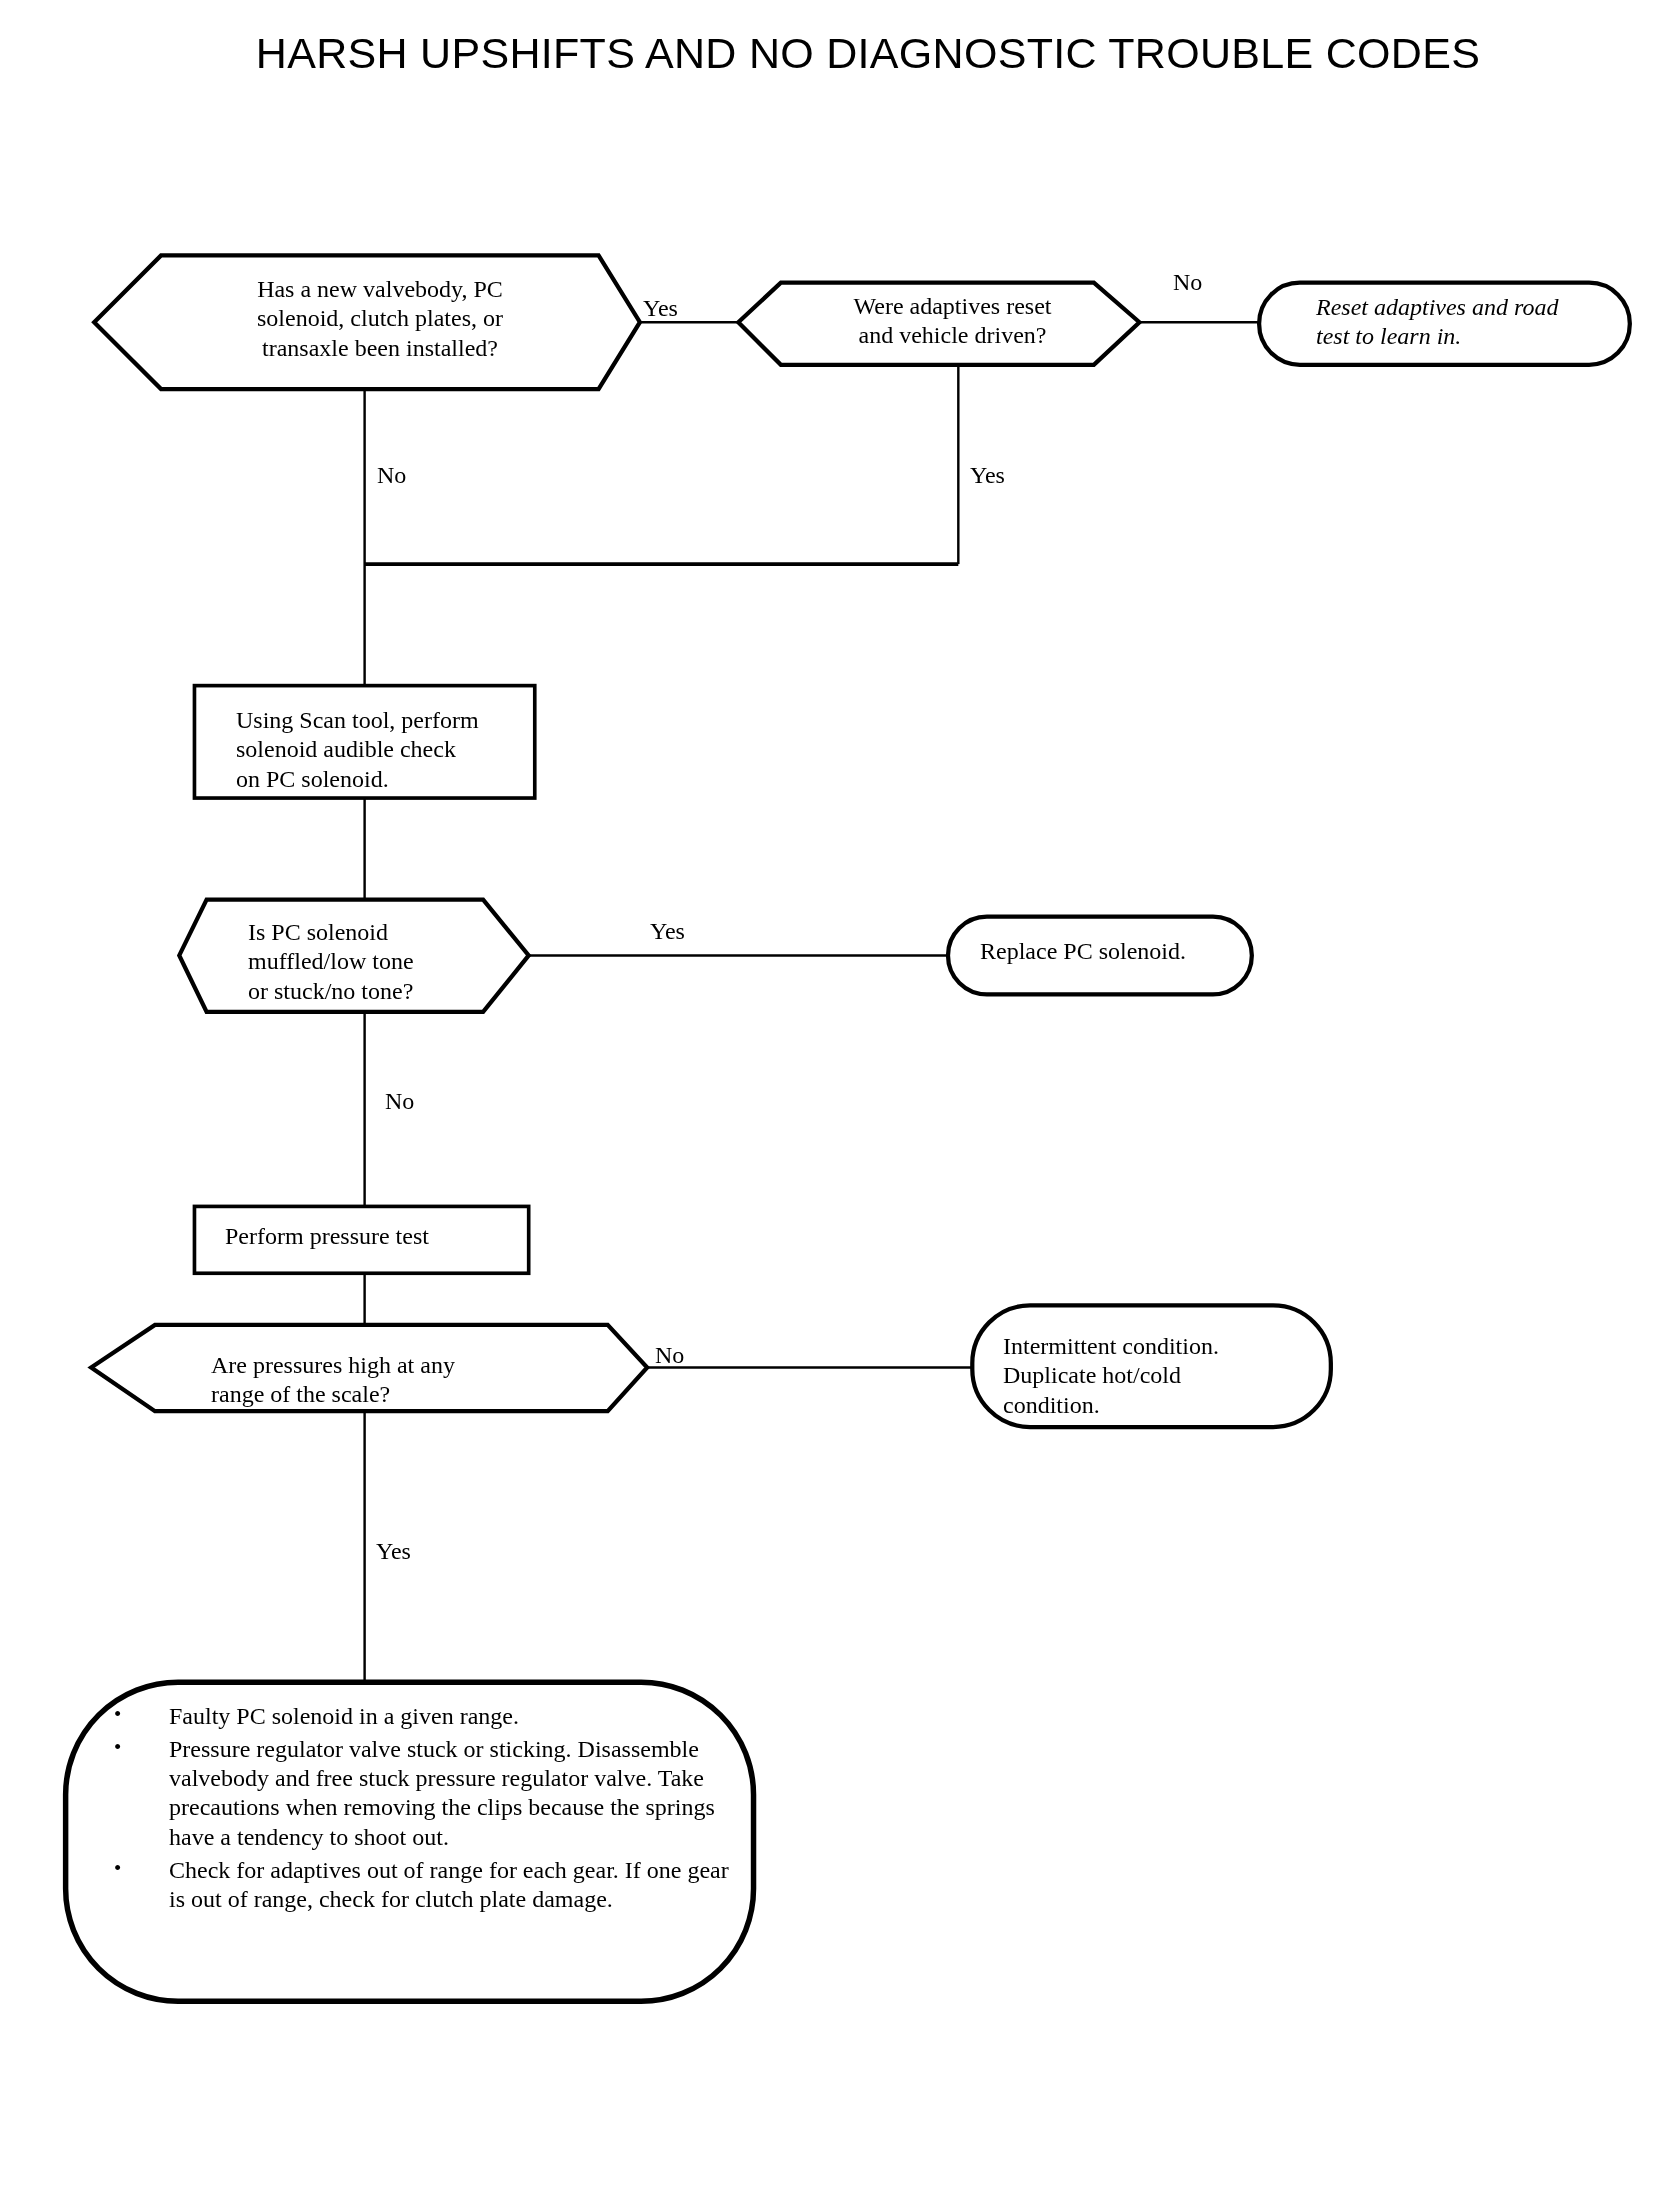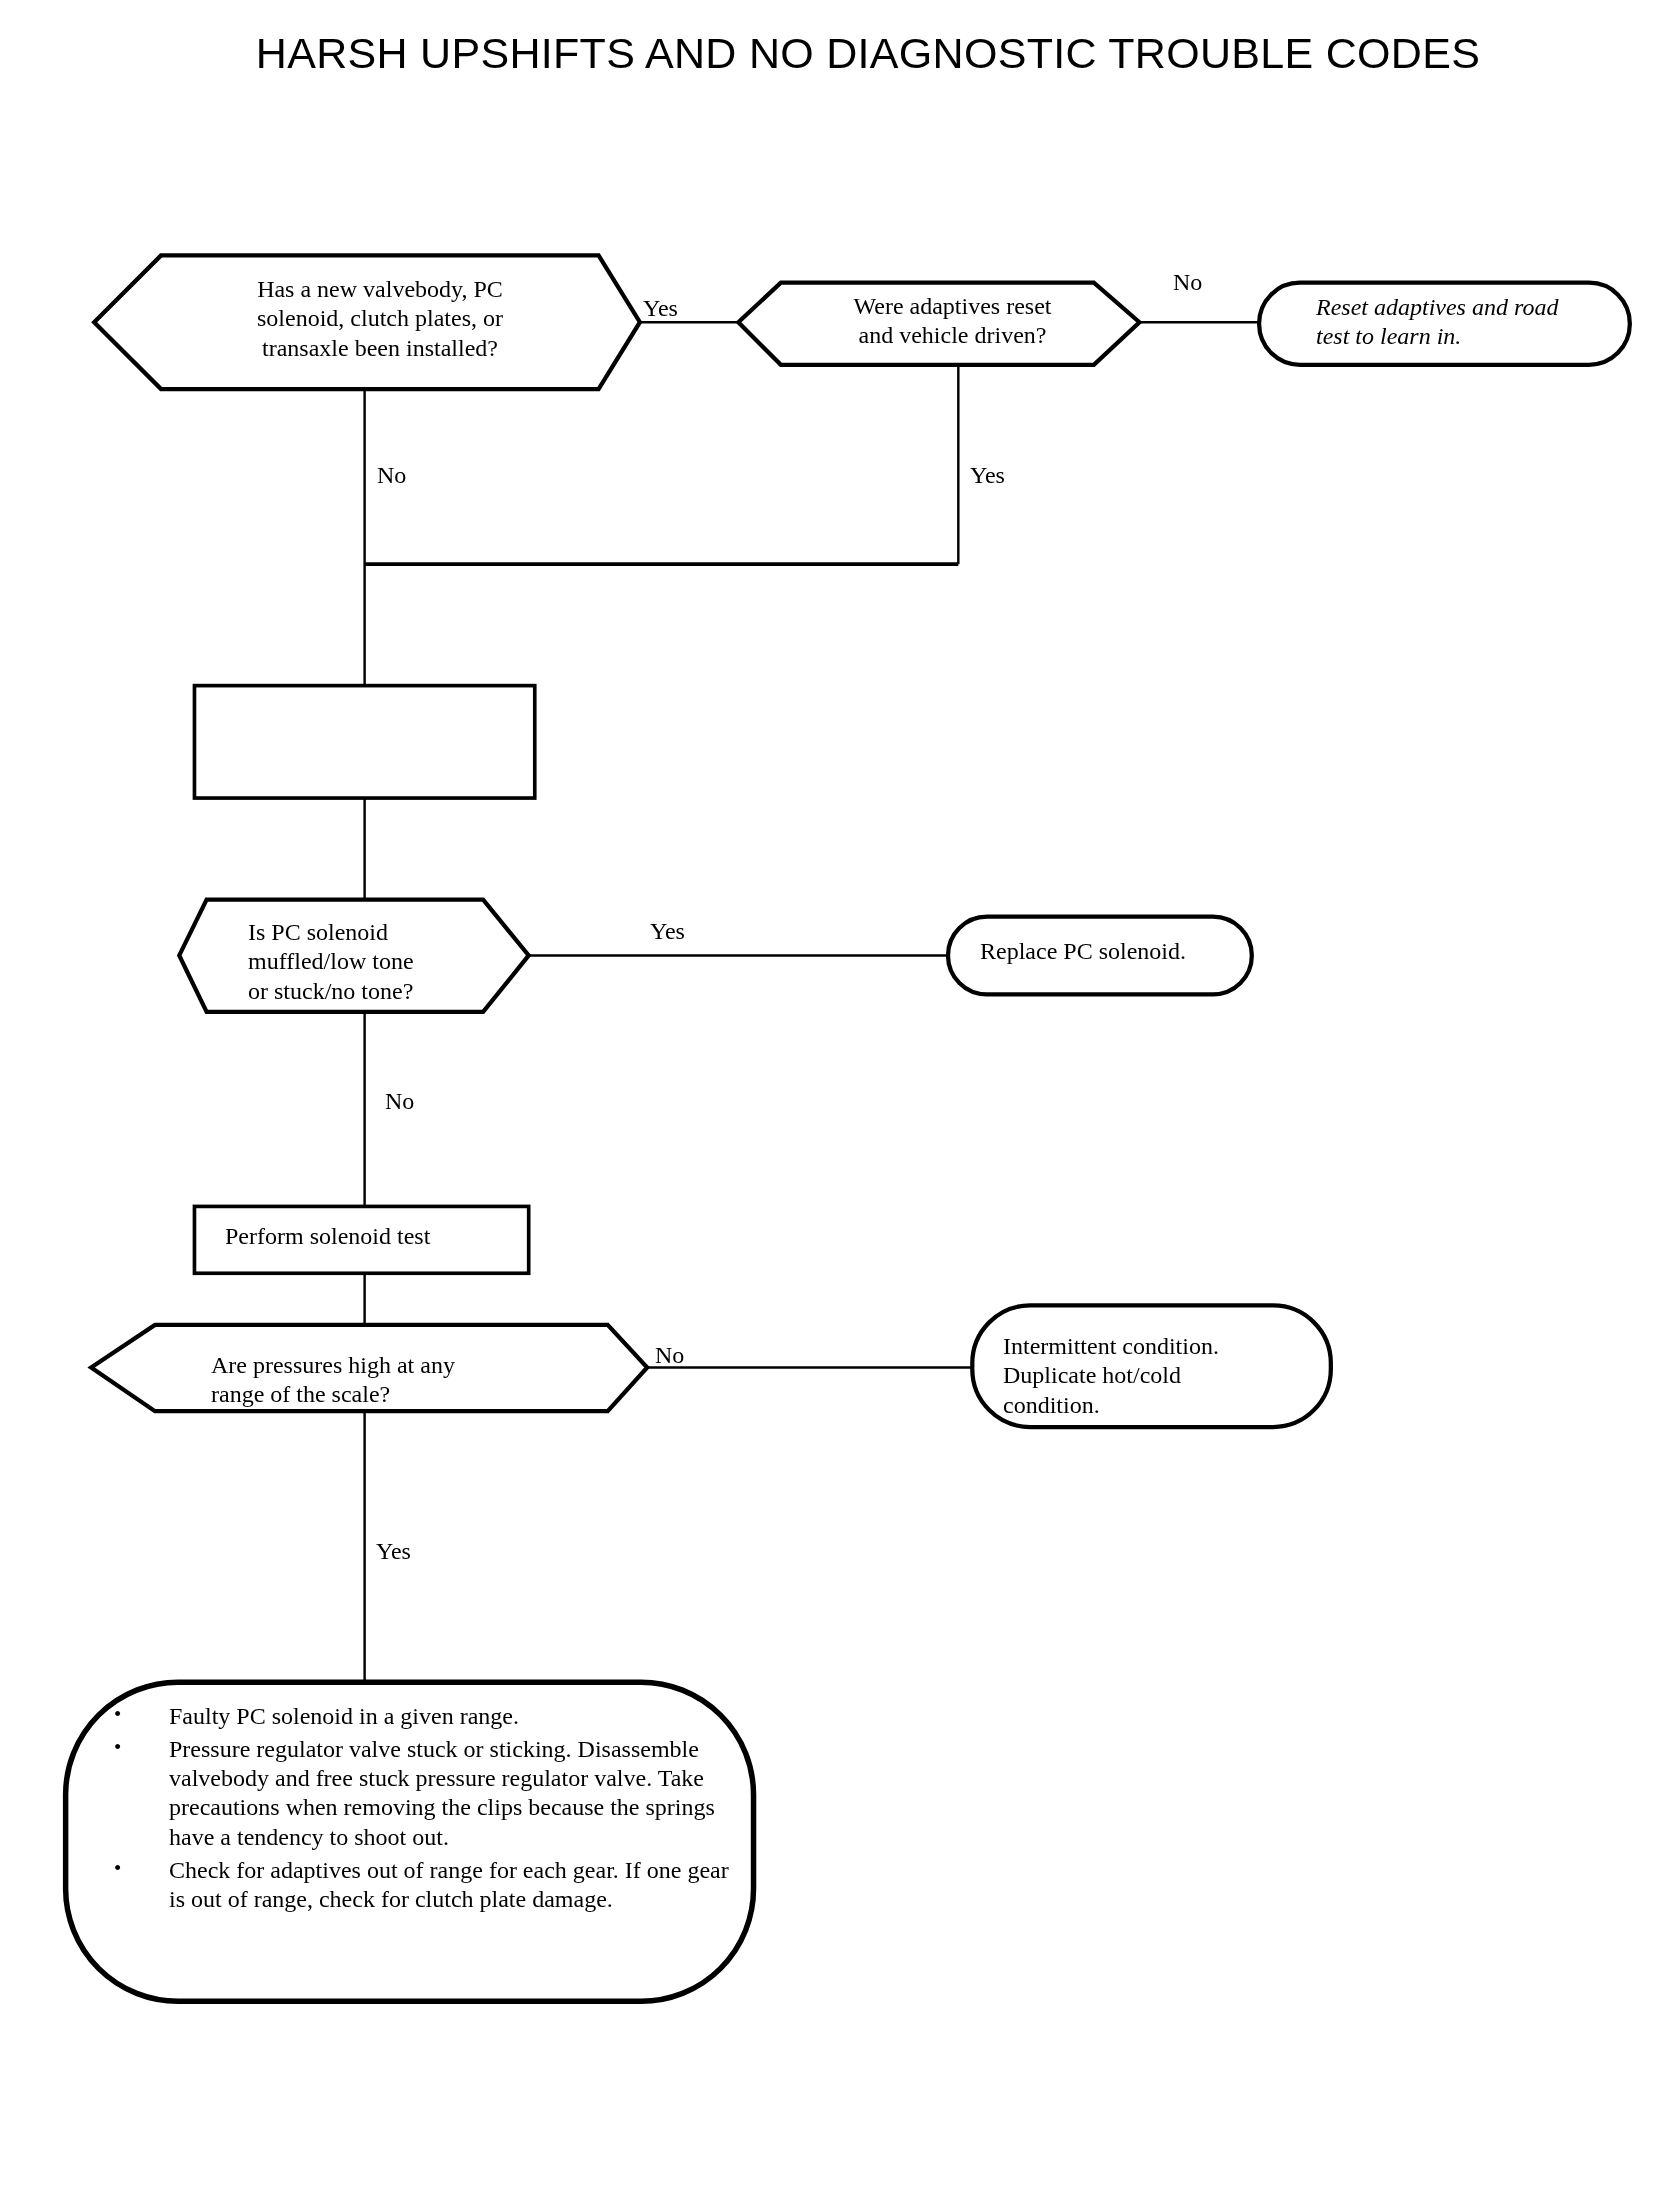--- a/index.html
+++ b/index.html
@@ -183,28 +183,31 @@
   <div class="node-text txt-decision2">Were adaptives reset
 and vehicle driven?</div>
 
   <div class="node-text txt-decision1">Has a new valvebody, PC
 solenoid, clutch plates, or
 transaxle been installed?</div>
 
   <div class="node-text txt-terminal1">Reset adaptives and road
 test to learn in.</div>
 
+  <div class="node-text txt-process1">Using Scan tool, perform
+solenoid audible check
+on PC solenoid.</div>
 
   <div class="node-text txt-decision3">Is PC solenoid
 muffled/low tone
 or stuck/no tone?</div>
 
   <div class="node-text txt-terminal2">Replace PC solenoid.</div>
 
-  <div class="node-text txt-process2">Perform solenoid test</div>
+  <div class="node-text txt-process2">Perform pressure test</div>
 
   <div class="node-text txt-decision4">Are pressures high at any
 range of the scale?</div>
 
   <div class="node-text txt-terminal3">Intermittent condition.
 Duplicate hot/cold
 condition.</div>
 
   <ul class="bullet-list">
     <li>

